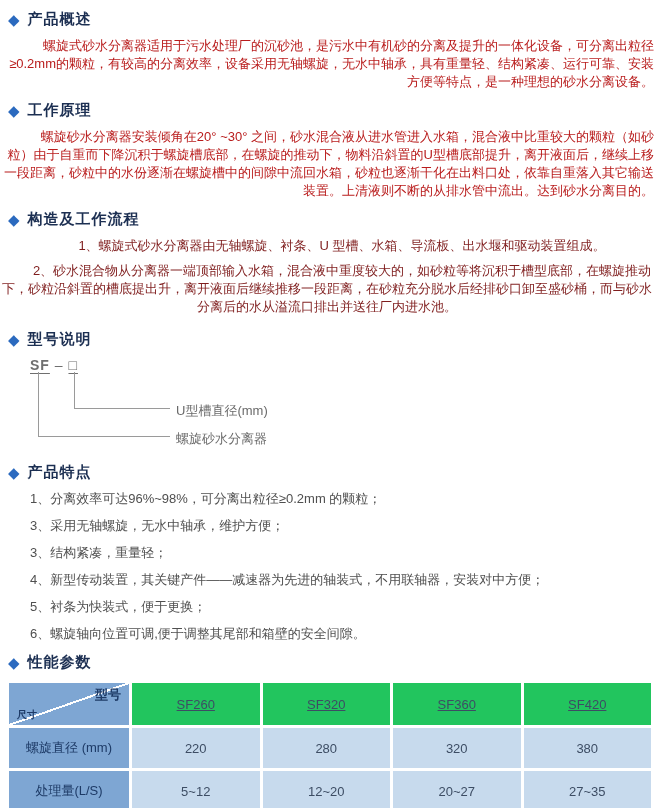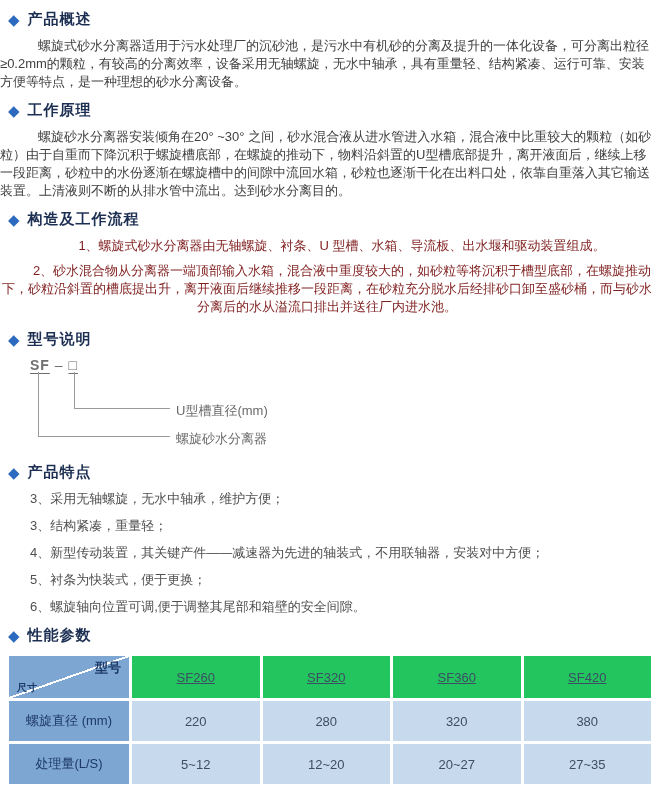--- a/index.html
+++ b/index.html
@@ -25,21 +25,22 @@
     color: #2b6abf;
     font-size: 15px;
     margin-right: 7px;
     font-weight: normal;
   }
   .para {
     margin: 0 0 10px 0;
     padding: 0 6px 0 0;
     line-height: 18px;
     text-indent: 38px;
-    color: #404040;
+    color: #b91c1c;
+    text-align: right;
   }
   .num-item {
     margin: 0 0 7px 0;
     padding: 0 6px 0 0;
     line-height: 18px;
     text-indent: 30px;
     color: #7f1d1d;
     text-align: center;
   }
   .feature-item {
@@ -151,20 +152,21 @@
   <div class="l-shape sf-line"></div>
   <div class="diagram-label box-label">U型槽直径(mm)</div>
   <div class="diagram-label sf-label">螺旋砂水分离器</div>
 </div>
 
 <div class="section-heading">
   <span class="diamond">◆</span>
   <span>产品特点</span>
 </div>
 <div class="features-block">
+  <p class="feature-item">1、分离效率可达96%~98%，可分离出粒径≥0.2mm 的颗粒；</p>
   <p class="feature-item">3、采用无轴螺旋，无水中轴承，维护方便；</p>
   <p class="feature-item">3、结构紧凑，重量轻；</p>
   <p class="feature-item">4、新型传动装置，其关键产件——减速器为先进的轴装式，不用联轴器，安装对中方便；</p>
   <p class="feature-item">5、衬条为快装式，便于更换；</p>
   <p class="feature-item">6、螺旋轴向位置可调,便于调整其尾部和箱壁的安全间隙。</p>
 </div>
 
 <div class="section-heading">
   <span class="diamond">◆</span>
   <span>性能参数</span>

